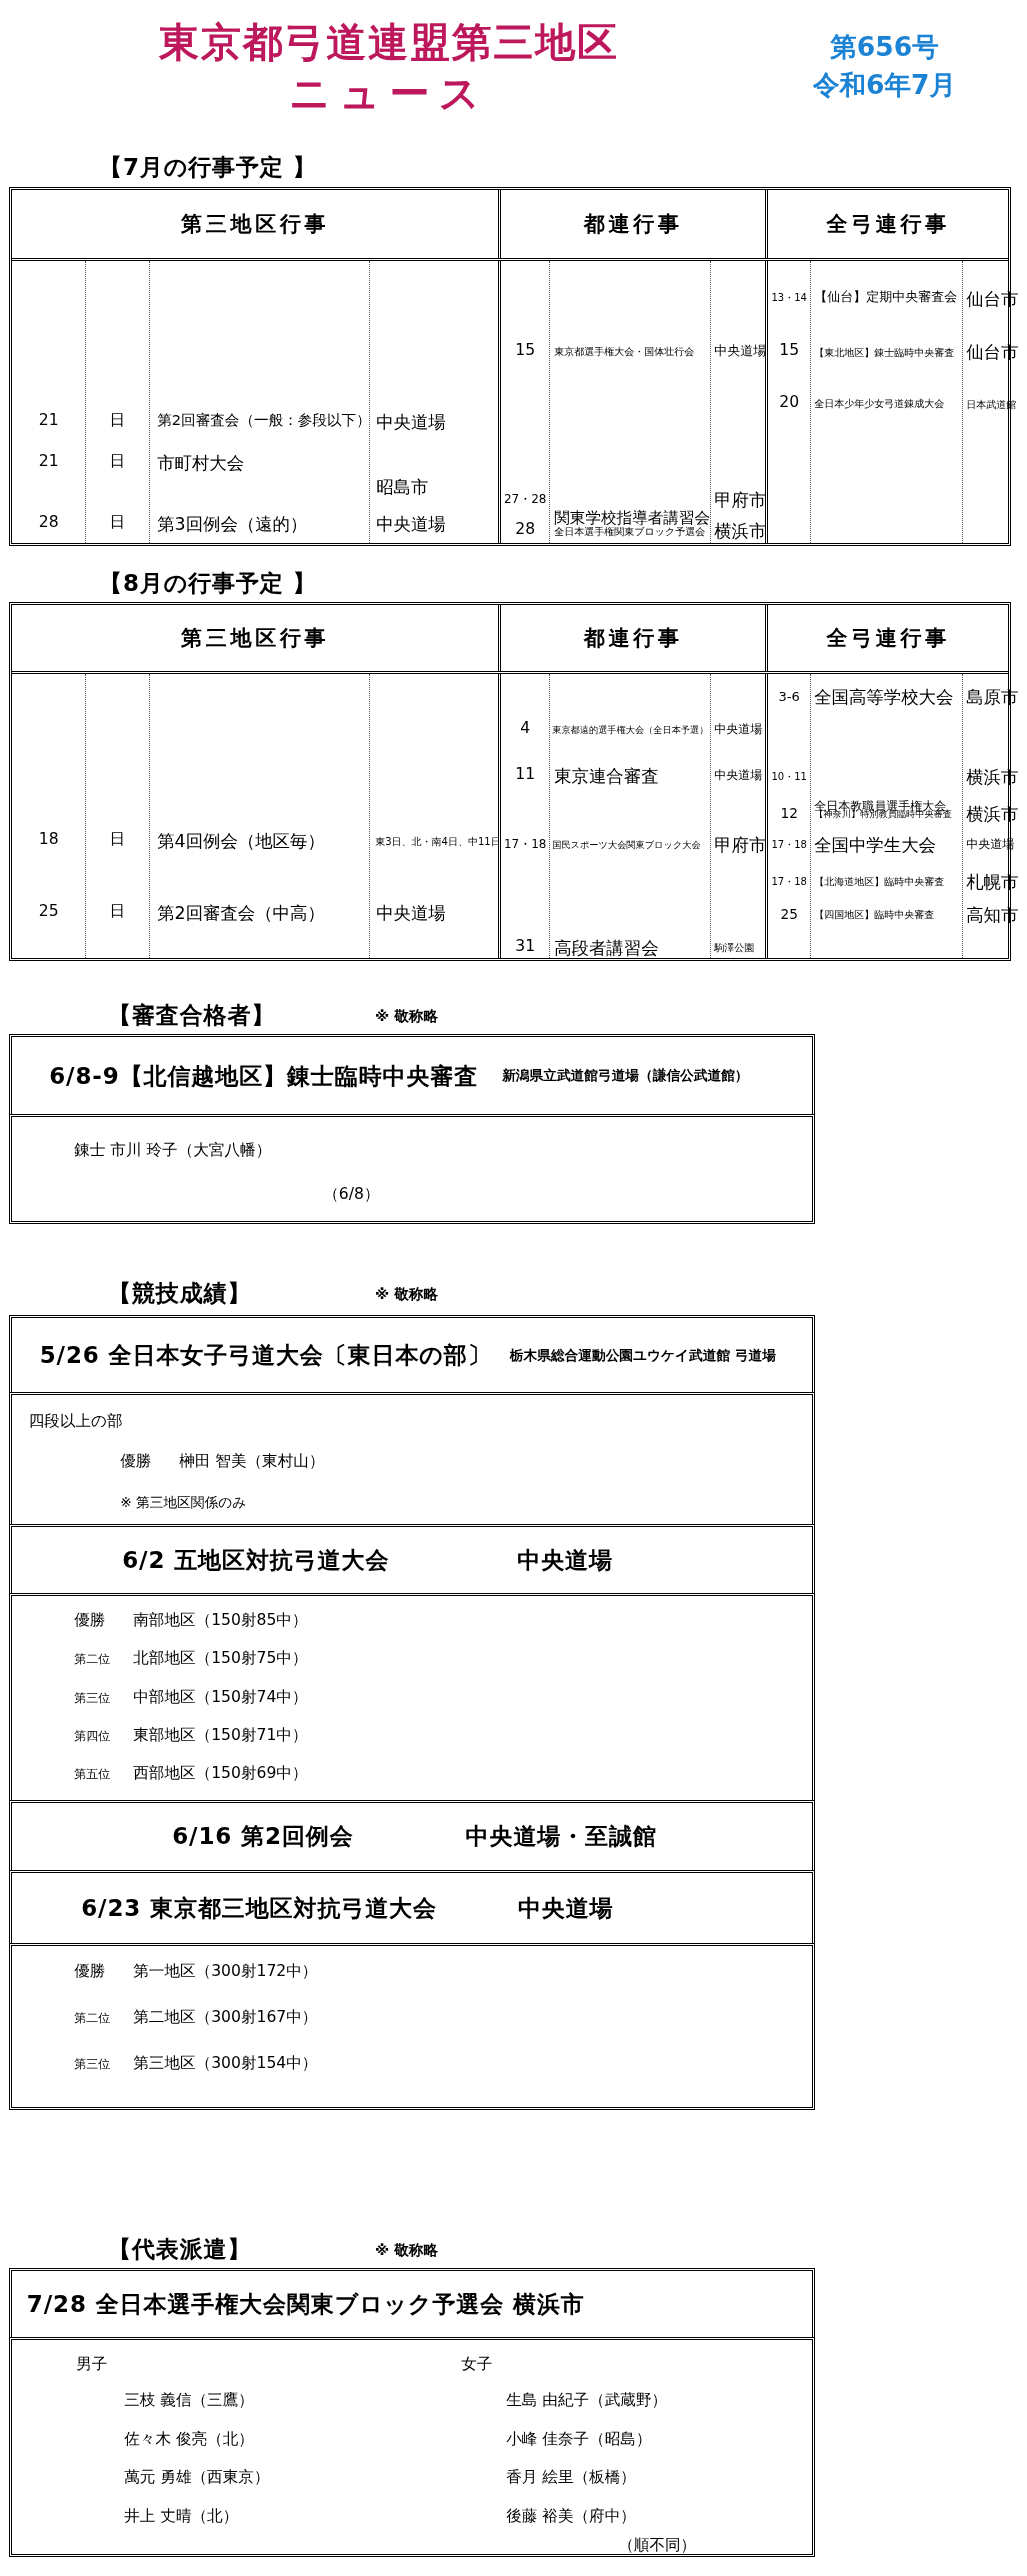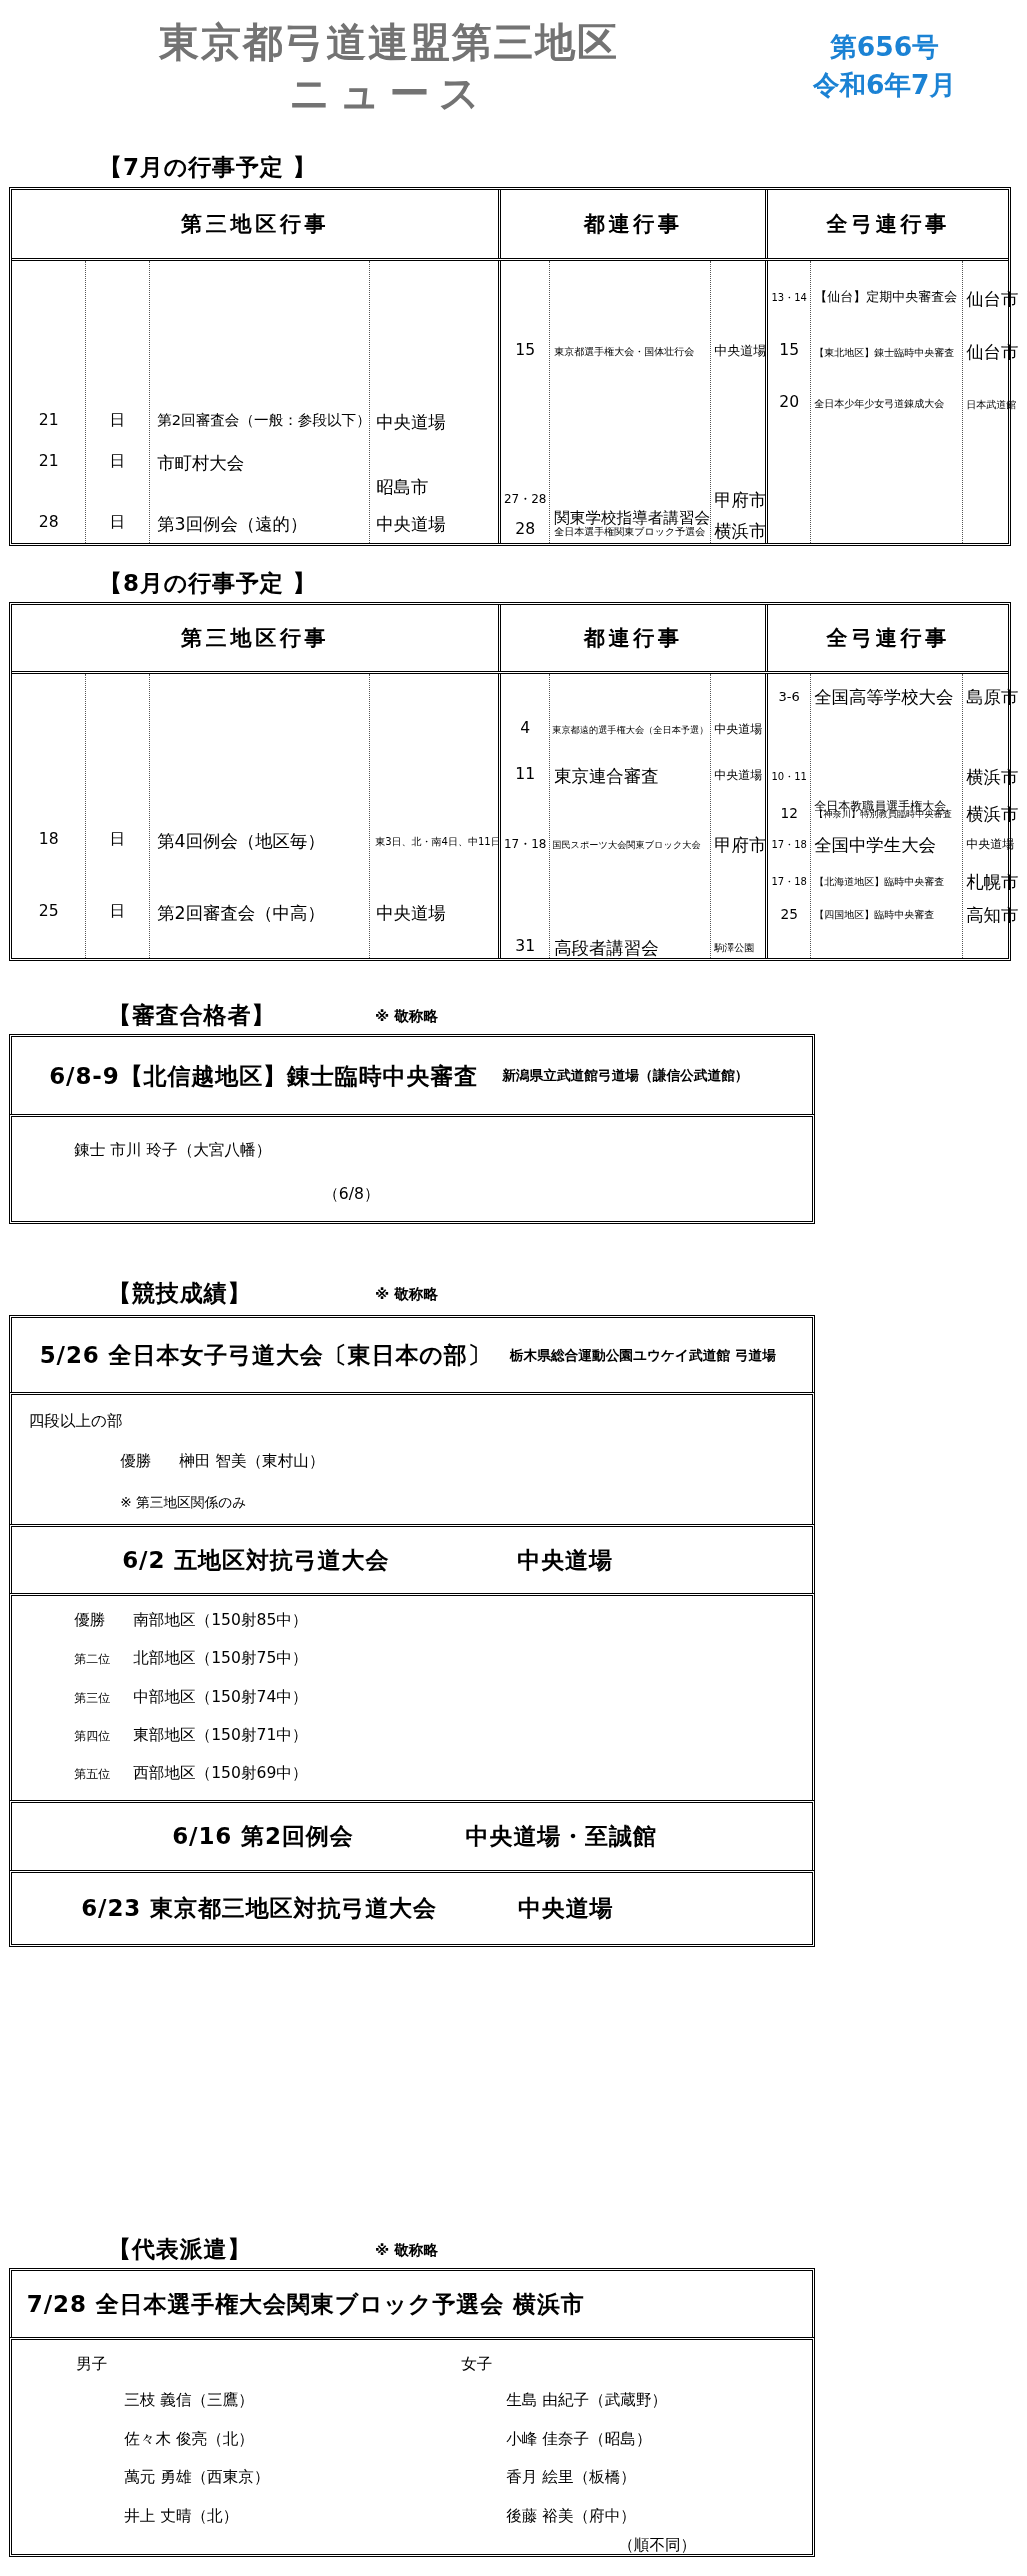--- a/index.html
+++ b/index.html
@@ -38,21 +38,21 @@
   .bt{font-weight:bold;font-size:23px;white-space:nowrap;letter-spacing:0.9px;}
   .bl{font-weight:bold;font-size:13.7px;white-space:nowrap;}
   .abs{position:absolute;white-space:nowrap;line-height:1.2;}
   .rank{display:inline-block;width:59px;}
 </style>
 </head>
 <body>
 
 <div class="page">
 
-  <div class="masthead" style="color:#737373;">
+  <div class="masthead" style="color:#be185d;">
     <div class="l1">東京都弓道連盟第三地区</div>
     <div class="l2">ニュース</div>
   </div>
   <div class="issue" style="color:#1b82d4;">
     <div>第656号</div>
     <div>令和6年7月</div>
   </div>
 
   <div class="shead" style="left:99px;top:152px;">【7月の行事予定 】</div>
 
@@ -256,20 +256,25 @@
 
     <div class="bx bxh" style="height:73px;padding-left:160px;">
       <span class="bt">6/16  第2回例会</span>
       <span class="bt" style="margin-left:112px;text-align:center;">中央道場・至誠館</span>
     </div>
 
     <div class="bx bxh" style="height:77px;padding-left:69px;">
       <span class="bt">6/23  東京都三地区対抗弓道大会</span>
       <span class="bt" style="margin-left:81px;">中央道場</span>
     </div>
+    <div class="bx" style="height:167px;">
+      <span class="abs" style="left:62px;top:16.5px;"><span class="rank f17">優勝</span><span class="f17">第一地区（300射172中）</span></span>
+      <span class="abs" style="left:62px;top:62px;"><span class="rank f13">第二位</span><span class="f17">第二地区（300射167中）</span></span>
+      <span class="abs" style="left:62px;top:108px;"><span class="rank f13">第三位</span><span class="f17">第三地区（300射154中）</span></span>
+    </div>
   </div>
 
   <div class="shead" style="left:108px;top:2234px;">【代表派遣】</div>
   <div class="knote" style="left:375px;top:2241px;">※ 敬称略</div>
 
   <div class="rbox" style="top:2268px;">
     <div class="bx bxh" style="height:73px;padding-left:14.6px;">
       <span class="bt">7/28  全日本選手権大会関東ブロック予選会 横浜市</span>
     </div>
     <div class="bx" style="height:220px;">

